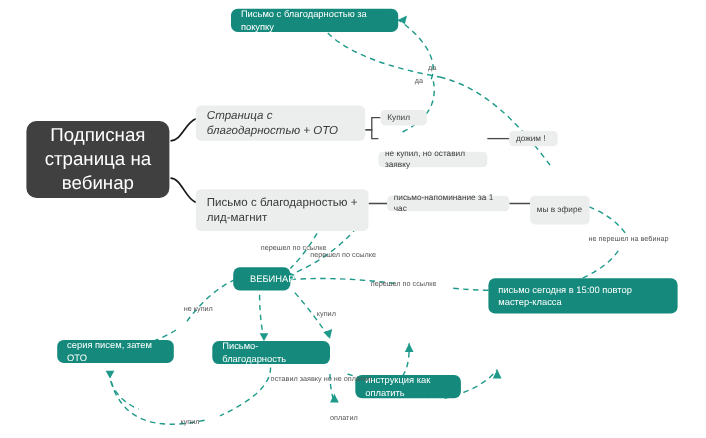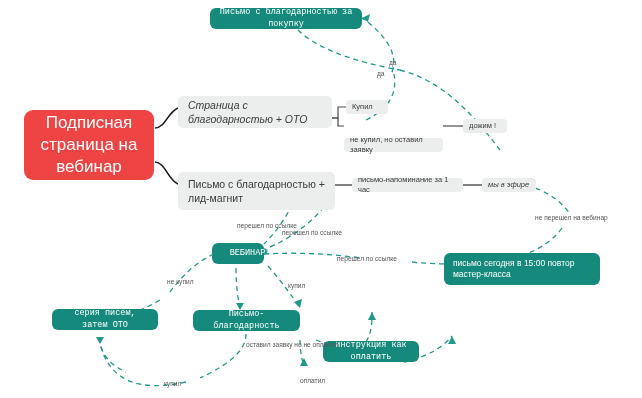--- a/index.html
+++ b/index.html
@@ -24,41 +24,39 @@
     pointer-events: none;
   }
   .node {
     position: absolute;
     box-sizing: border-box;
     display: flex;
     align-items: center;
     white-space: pre-wrap;
   }
   .node-root {
-    background: #ef4444;
+    background: #404040;
     color: #ffffff;
     border-radius: 9px;
     font-size: 17px;
     line-height: 1.28;
     justify-content: flex-start;
     text-align: center;
     padding: 6px 8px;
   }
   .node-teal {
     background: #158a7c;
     color: #ffffff;
     border-radius: 6px;
     font-size: 8.5px;
     line-height: 1.35;
     padding: 5px 9px;
   }
   .node-teal-center {
     justify-content: center;
-    text-align: center;
-    font-family: Liberation Mono, monospace;
   }
   .node-gray {
     background: #eceded;
     color: #3a3a3a;
     border-radius: 5px;
     font-size: 10.5px;
     line-height: 1.35;
     padding: 6px 10px;
   }
   .node-gray-sm {
@@ -160,29 +158,29 @@
   </div>
 
   <div class="node node-gray" style="left:178px; top:172px; width:157px; height:38px;">
     <span>Письмо с благодарностью + лид-магнит</span>
   </div>
 
   <div class="node node-gray-sm" style="left:352px; top:178px; width:111px; height:14px;">
     <span>письмо-напоминание за 1 час</span>
   </div>
 
-  <div class="node node-gray-sm" style="left:482px; top:178px; width:54px; height:14px;font-style:italic;">
+  <div class="node node-gray-sm" style="left:482px; top:178px; width:54px; height:26px;">
     <span>мы в эфире</span>
   </div>
 
   <div class="node node-teal node-teal-center" style="left:212px; top:243px; width:52px; height:21px;padding-left:28px;">
     <span>ВЕБИНАР</span>
   </div>
 
-  <div class="node node-teal" style="left:444px; top:253px; width:156px; height:32px;">
+  <div class="node node-teal" style="left:444px; top:253px; width:172px; height:32px;">
     <span>письмо сегодня в 15:00 повтор мастер-класса</span>
   </div>
 
   <div class="node node-teal node-teal-center" style="left:52px; top:309px; width:106px; height:21px;">
     <span>серия писем, затем ОТО</span>
   </div>
 
   <div class="node node-teal node-teal-center" style="left:193px; top:310px; width:107px; height:21px;">
     <span>Письмо-благодарность</span>
   </div>

